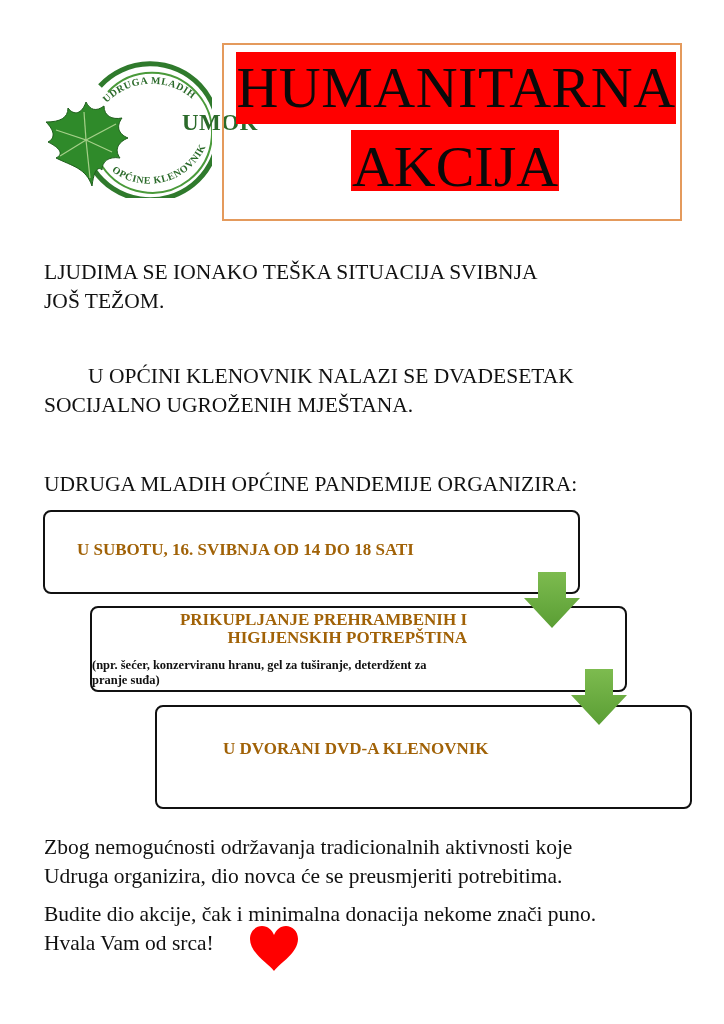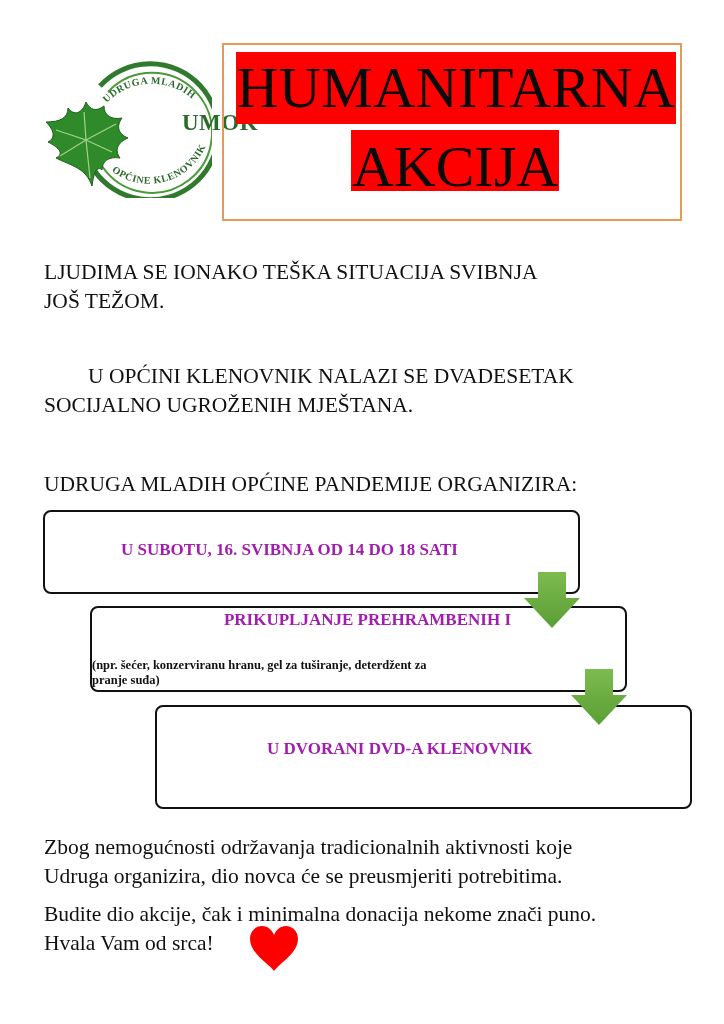--- a/index.html
+++ b/index.html
@@ -14,21 +14,21 @@
     .title-box { left: 222px; top: 43px; width: 460px; height: 178px; border: 2px solid #e49a5c; box-sizing: border-box; }
     .title-line1 { position: absolute; left: 12px; top: 7px; width: 440px; height: 72px; background: #ff0000; text-align: center; font-size: 58px; line-height: 72px; color: #0a0a0a; letter-spacing: 0.5px; }
     .title-line2 { position: absolute; left: 127px; top: 85px; width: 208px; height: 61px; background: #ff0000; text-align: center; font-size: 58px; line-height: 73px; color: #0a0a0a; }
 
     
     .para { font-size: 21.5px; line-height: 29px; left: 44px; width: 640px; color: #111; }
     .indent { display: inline-block; width: 44px; }
 
     
     .flow-box { border: 2px solid #111; border-radius: 8px; box-sizing: border-box; background: #fff; }
-    .red-bold { color: #a21caf; font-weight: bold; font-family: "Liberation Serif", serif; margin-left: 44px; }
+    .red-bold { color: #a16207; font-weight: bold; font-family: "Liberation Serif", serif; }
     .arrow { width: 56px; height: 58px; }
 
     .heart { left: 248px; top: 925px; width: 52px; height: 46px; }
   </style>
 </head>
 <body>
 
 <div class="abs logo">
   <svg width="170" height="140" viewBox="0 0 170 140">
     <defs>
@@ -76,20 +76,21 @@
 
 <div class="abs para" style="top:470px;">UDRUGA MLADIH OPĆINE PANDEMIJE ORGANIZIRA:</div>
 
 <div class="abs flow-box" style="left:43px; top:510px; width:537px; height:84px;">
   <div class="red-bold" style="position:absolute; left:32px; top:28px; font-size:17px;">U SUBOTU, 16. SVIBNJA OD 14 DO 18 SATI</div>
 </div>
 
 <div class="abs flow-box" style="left:90px; top:606px; width:537px; height:86px;">
   <div class="red-bold" style="position:absolute; left:0; width:375px; top:3px; text-align:right; font-size:17px; line-height:18px;">
     <div>PRIKUPLJANJE PREHRAMBENIH I</div>
+    <div>HIGIJENSKIH POTREPŠTINA</div>
   </div>
   <div style="position:absolute; left:0; width:460px; top:50px; font-weight:bold; font-size:12.5px; line-height:15px; color:#111;">
     <div>(npr. šećer, konzerviranu hranu, gel za tuširanje, deterdžent za</div>
     <div>pranje suđa)</div>
   </div>
 </div>
 
 <div class="abs flow-box" style="left:155px; top:705px; width:537px; height:104px;">
   <div class="red-bold" style="position:absolute; left:66px; top:32px; font-size:17px;">U DVORANI DVD-A KLENOVNIK</div>
 </div>

